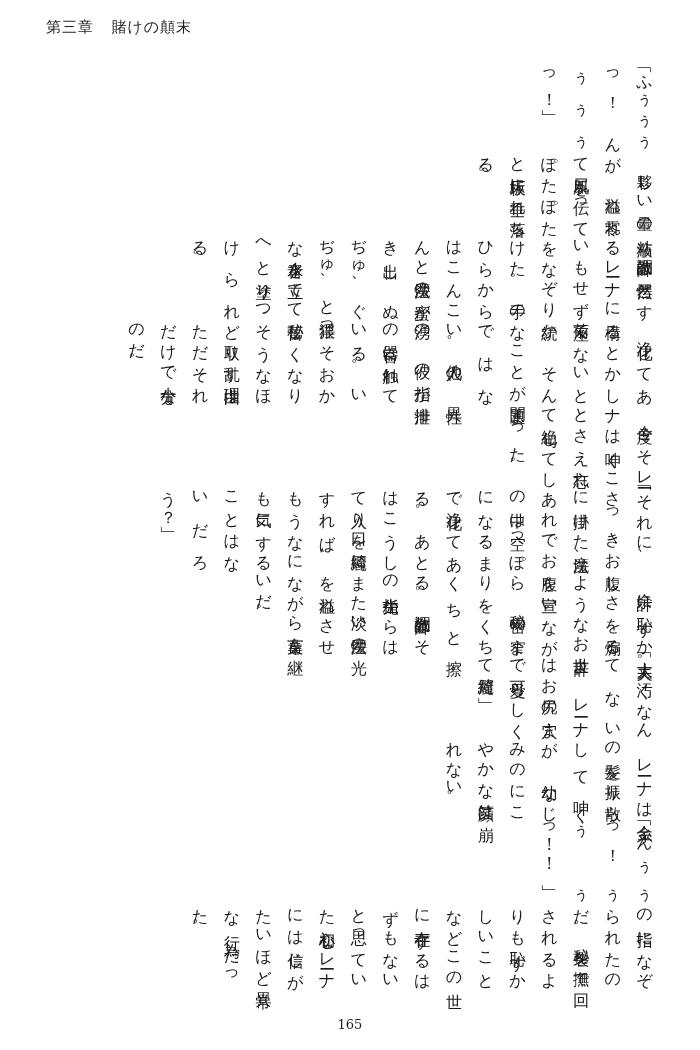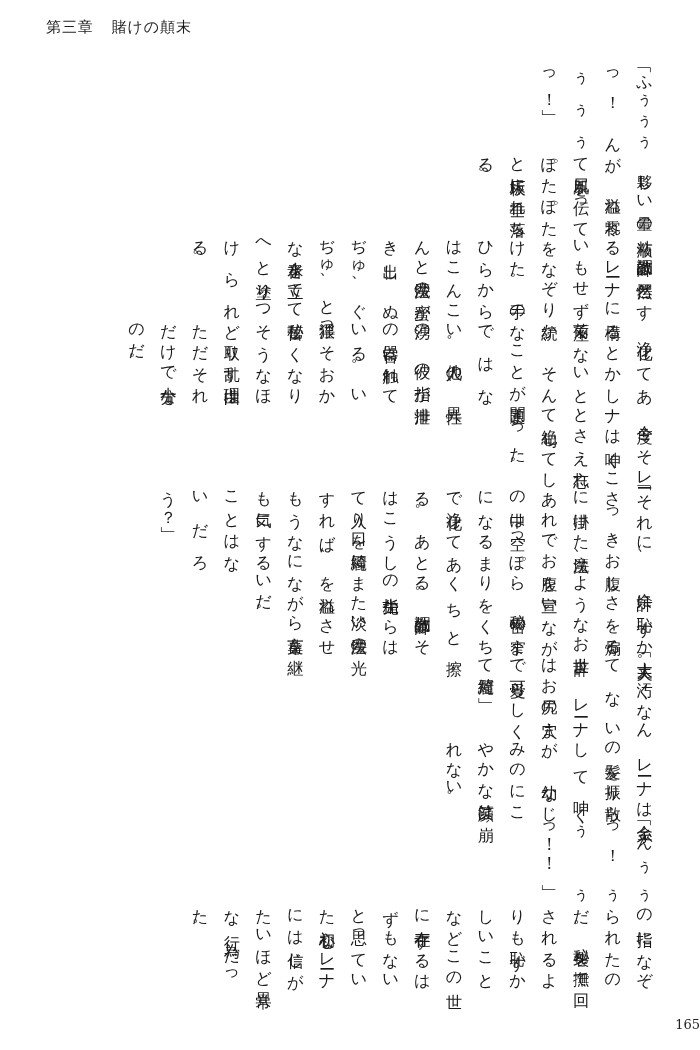--- a/index.html
+++ b/index.html
@@ -70,21 +70,21 @@
   }
   .para.noindent {
     text-indent: 0;
   }
 
   .page-number {
     position: absolute;
     bottom: 18px;
     left: 0;
     width: 700px;
-    text-align: right;
+    text-align: center;
     font-size: 13px;
     color: #222;
     font-family: "DejaVu Serif", "Liberation Serif", serif;
   }
 </style>
 </head>
 <body>
 
 <div class="page">
 

